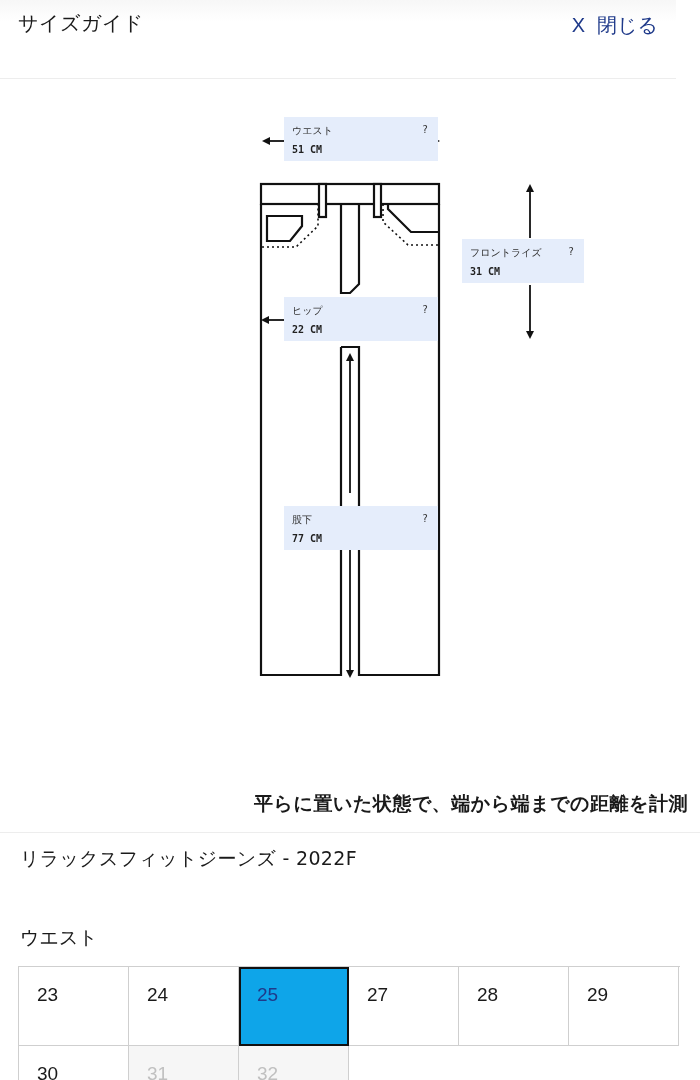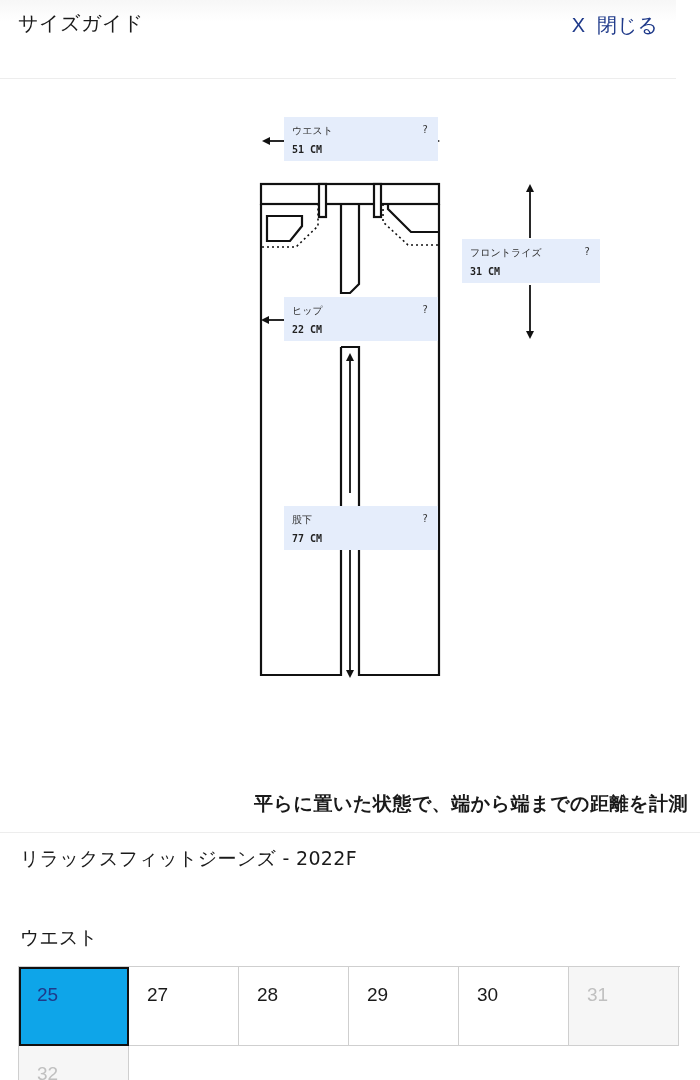--- a/index.html
+++ b/index.html
@@ -96,21 +96,21 @@
       <line x1="350" y1="538" x2="350" y2="676" marker-end="url(#ah)"></line>
     </g>
   </svg>
 
   <div class="mlabel" style="left:284px; top:37px;">
     <span class="lname">ウエスト</span>
     <span class="lhelp">?</span>
     <span class="lval">51 CM</span>
   </div>
 
-  <div class="mlabel" style="left:462px; top:159px; width:138px;">
+  <div class="mlabel" style="left:462px; top:159px; width:122px;">
     <span class="lname">フロントライズ</span>
     <span class="lhelp">?</span>
     <span class="lval">31 CM</span>
   </div>
 
   <div class="mlabel" style="left:284px; top:217px;">
     <span class="lname">ヒップ</span>
     <span class="lhelp">?</span>
     <span class="lval">22 CM</span>
   </div>
@@ -122,20 +122,22 @@
   </div>
 </div>
 
 <div class="note">平らに置いた状態で、端から端までの距離を計測</div>
 <div class="divider"></div>
 
 <div class="product-title">リラックスフィットジーンズ - 2022F</div>
 <div class="section-label">ウエスト</div>
 
 <div class="size-grid">
+  <div class="size-cell">23</div>
+  <div class="size-cell">24</div>
   <div class="size-cell selected">25</div>
   <div class="size-cell">27</div>
   <div class="size-cell">28</div>
   <div class="size-cell">29</div>
   <div class="size-cell">30</div>
   <div class="size-cell disabled">31</div>
   <div class="size-cell disabled">32</div>
 </div>
 
 </body></html>

